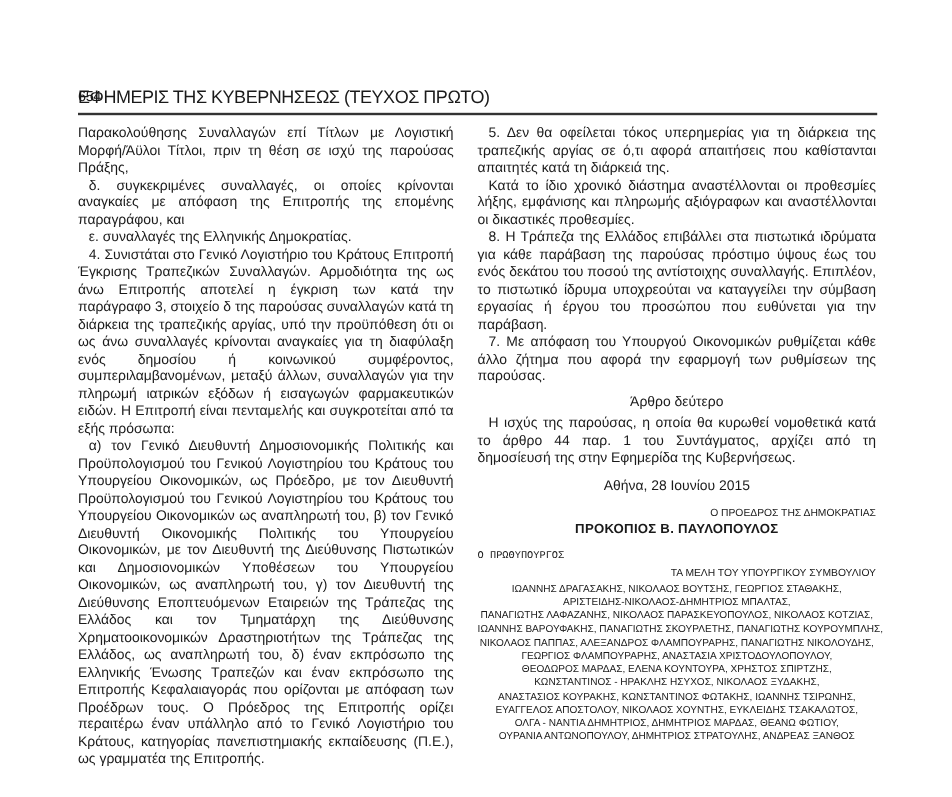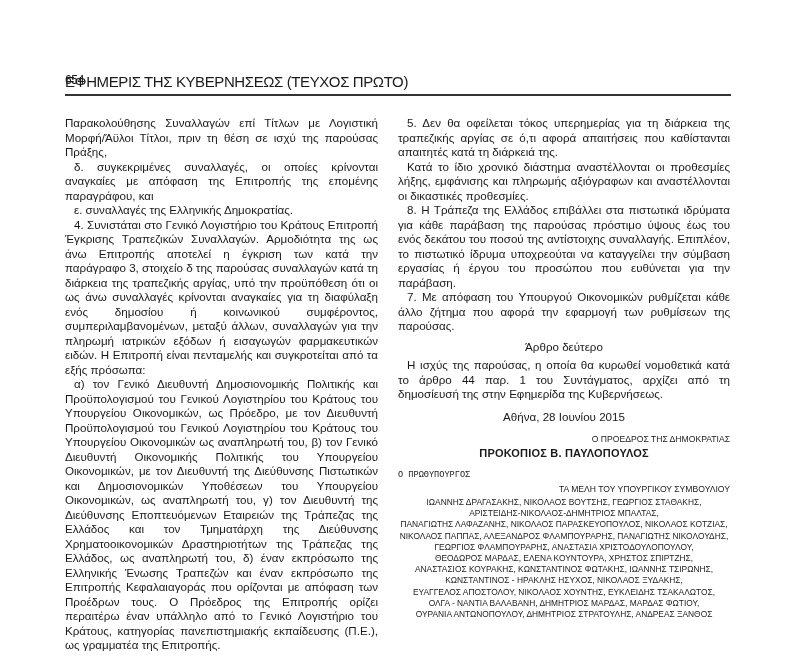--- a/index.html
+++ b/index.html
@@ -4,21 +4,21 @@
 <style>
   html, body { margin:0; padding:0; background:#ffffff; }
   body { width:793px; height:664px; position:relative; overflow:hidden;
          font-family:"Liberation Sans", sans-serif; color:#1a1a1a; }
   .page { position:absolute; left:0; top:0; width:793px; height:664px; }
   .header { position:absolute; left:65px; top:72px; width:666px; height:22px;
             border-bottom:2px solid #333; }
   .page-no { position:absolute; left:0; top:1px; font-size:12px; letter-spacing:-0.3px; }
   .gazette-title { position:absolute; left:0; right:0; top:1px; text-align:left;
             font-size:15px; font-weight:normal; letter-spacing:-0.4px; }
-  .col { position:absolute; top:116px; font-size:11.6px; line-height:14.5px;
+  .col { position:absolute; top:104px; font-size:11.6px; line-height:14.5px;
          text-align:justify; }
   .col-left { left:65px; width:313px; }
   .col-right { left:398px; width:332px; }
   .col p { margin:0; }
   .col p.ind { text-indent:9px; }
   .center { text-align:center !important; text-indent:0 !important; }
   .article-title { margin-top:6px !important; margin-bottom:4px !important; }
   .date { margin-top:8px !important; margin-bottom:10px !important; }
   .sig-role { font-size:8.6px; line-height:11px; text-align:right; margin-top:3px !important; }
   .sig-name { font-size:11px; font-weight:bold; text-align:center; line-height:16px; letter-spacing:0.2px; }
@@ -53,24 +53,25 @@
     <p class="ind">Η ισχύς της παρούσας, η οποία θα κυρωθεί νομοθετικά κατά το άρθρο 44 παρ. 1 του Συντάγματος, αρχίζει από τη δημοσίευσή της στην Εφημερίδα της Κυβερνήσεως.</p>
     <p class="center date">Αθήνα, 28 Ιουνίου 2015</p>
     <p class="sig-role">Ο ΠΡΟΕΔΡΟΣ ΤΗΣ ΔΗΜΟΚΡΑΤΙΑΣ</p>
     <p class="sig-name">ΠΡΟΚΟΠΙΟΣ Β. ΠΑΥΛΟΠΟΥΛΟΣ</p>
     <p class="sig-role2">Ο ΠΡΩΘΥΠΟΥΡΓΟΣ</p>
     <p class="sig-role">ΤΑ ΜΕΛΗ ΤΟΥ ΥΠΟΥΡΓΙΚΟΥ ΣΥΜΒΟΥΛΙΟΥ</p>
     <div class="ministers">
       <div>ΙΩΑΝΝΗΣ ΔΡΑΓΑΣΑΚΗΣ, ΝΙΚΟΛΑΟΣ ΒΟΥΤΣΗΣ, ΓΕΩΡΓΙΟΣ ΣΤΑΘΑΚΗΣ,</div>
       <div>ΑΡΙΣΤΕΙΔΗΣ-ΝΙΚΟΛΑΟΣ-ΔΗΜΗΤΡΙΟΣ ΜΠΑΛΤΑΣ,</div>
       <div>ΠΑΝΑΓΙΩΤΗΣ ΛΑΦΑΖΑΝΗΣ, ΝΙΚΟΛΑΟΣ ΠΑΡΑΣΚΕΥΟΠΟΥΛΟΣ, ΝΙΚΟΛΑΟΣ ΚΟΤΖΙΑΣ,</div>
+      <div>ΙΩΑΝΝΗΣ ΒΑΡΟΥΦΑΚΗΣ, ΠΑΝΑΓΙΩΤΗΣ ΣΚΟΥΡΛΕΤΗΣ, ΠΑΝΑΓΙΩΤΗΣ ΚΟΥΡΟΥΜΠΛΗΣ,</div>
       <div>ΝΙΚΟΛΑΟΣ ΠΑΠΠΑΣ, ΑΛΕΞΑΝΔΡΟΣ ΦΛΑΜΠΟΥΡΑΡΗΣ, ΠΑΝΑΓΙΩΤΗΣ ΝΙΚΟΛΟΥΔΗΣ,</div>
       <div>ΓΕΩΡΓΙΟΣ ΦΛΑΜΠΟΥΡΑΡΗΣ, ΑΝΑΣΤΑΣΙΑ ΧΡΙΣΤΟΔΟΥΛΟΠΟΥΛΟΥ,</div>
       <div>ΘΕΟΔΩΡΟΣ ΜΑΡΔΑΣ, ΕΛΕΝΑ ΚΟΥΝΤΟΥΡΑ, ΧΡΗΣΤΟΣ ΣΠΙΡΤΖΗΣ,</div>
+      <div>ΚΩΝΣΤΑΝΤΙΝΟΣ - ΗΡΑΚΛΗΣ ΗΣΥΧΟΣ, ΝΙΚΟΛΑΟΣ ΞΥΔΑΚΗΣ,</div>
       <div>ΑΝΑΣΤΑΣΙΟΣ ΚΟΥΡΑΚΗΣ, ΚΩΝΣΤΑΝΤΙΝΟΣ ΦΩΤΑΚΗΣ, ΙΩΑΝΝΗΣ ΤΣΙΡΩΝΗΣ,</div>
-      <div>ΚΩΝΣΤΑΝΤΙΝΟΣ - ΗΡΑΚΛΗΣ ΗΣΥΧΟΣ, ΝΙΚΟΛΑΟΣ ΞΥΔΑΚΗΣ,</div>
       <div>ΕΥΑΓΓΕΛΟΣ ΑΠΟΣΤΟΛΟΥ, ΝΙΚΟΛΑΟΣ ΧΟΥΝΤΗΣ, ΕΥΚΛΕΙΔΗΣ ΤΣΑΚΑΛΩΤΟΣ,</div>
-      <div>ΟΛΓΑ - ΝΑΝΤΙΑ ΒΑΛΑΒΑΝΗ, ΔΗΜΗΤΡΙΟΣ ΜΑΡΔΑΣ, ΜΑΡΔΑΣ ΦΩΤΙΟΥ,</div>
+      <div>ΟΛΓΑ - ΝΑΝΤΙΑ ΔΗΜΗΤΡΙΟΣ, ΔΗΜΗΤΡΙΟΣ ΜΑΡΔΑΣ, ΘΕΑΝΩ ΦΩΤΙΟΥ,</div>
       <div>ΟΥΡΑΝΙΑ ΑΝΤΩΝΟΠΟΥΛΟΥ, ΔΗΜΗΤΡΙΟΣ ΣΤΡΑΤΟΥΛΗΣ, ΑΝΔΡΕΑΣ ΞΑΝΘΟΣ</div>
     </div>
   </div>
 
 </div>
 
 </body></html>

